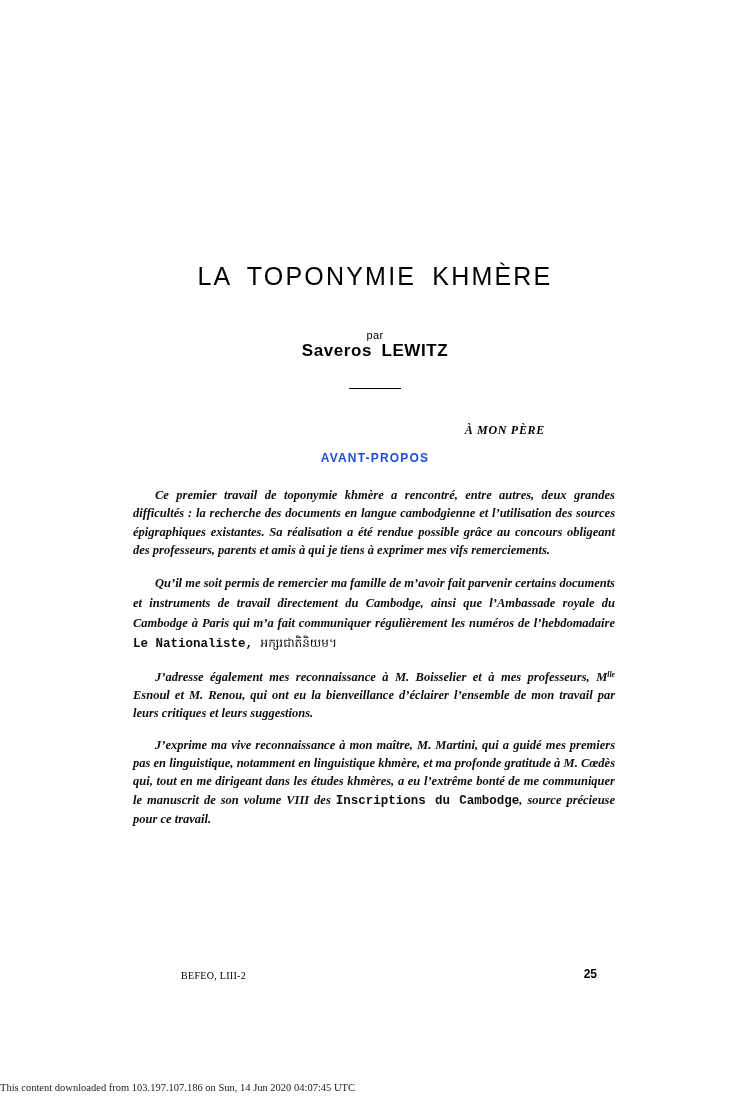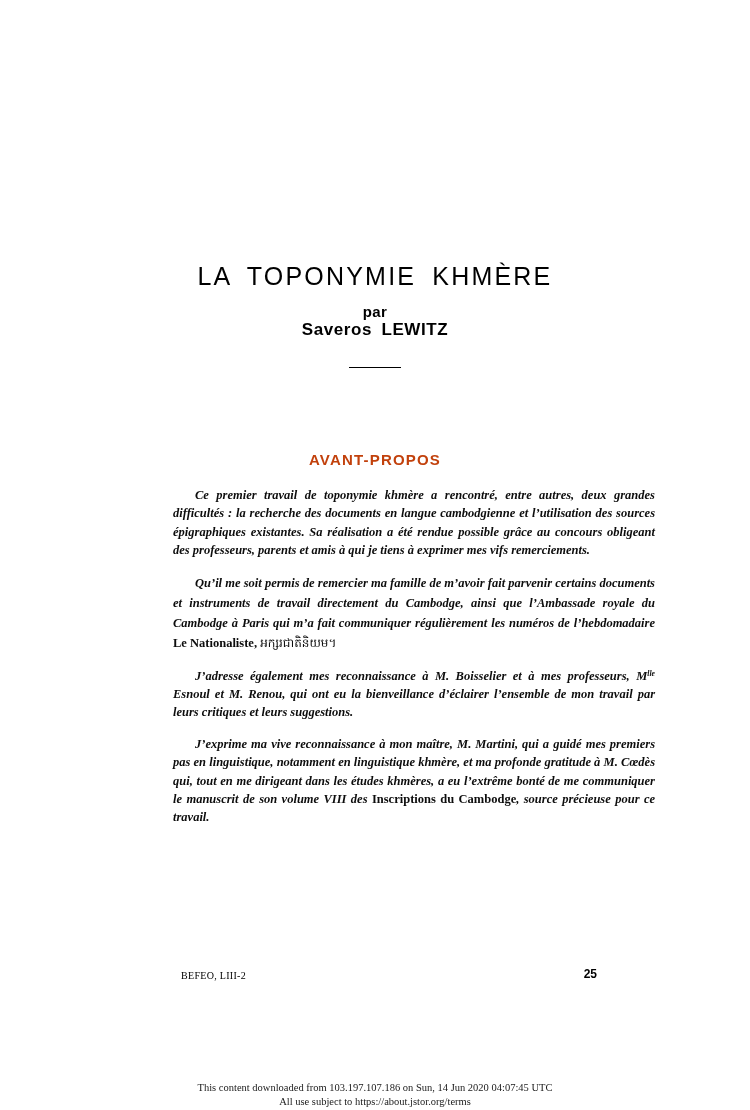--- a/index.html
+++ b/index.html
@@ -38,24 +38,24 @@
   .doc-title {
     font-family: "Liberation Sans", "DejaVu Sans", sans-serif;
     font-size: 25px;
     font-weight: 400;
     letter-spacing: 2.2px;
     word-spacing: 7px;
     color: #000;
     line-height: 1.1;
   }
   .byline-par {
-    margin-top: 12px;
-    font-family: "Liberation Sans", "DejaVu Sans", sans-serif;
-    font-size: 15px;
-    font-weight: 700;
+    margin-top: 38px;
+    font-family: "Liberation Sans", "DejaVu Sans", sans-serif;
+    font-size: 11px;
+    font-weight: 400;
     color: #000;
     letter-spacing: 0.4px;
   }
   .author {
     font-family: "Liberation Sans", "DejaVu Sans", sans-serif;
     font-size: 17px;
     font-weight: 700;
     letter-spacing: 0.6px;
     word-spacing: 4px;
     color: #000;
@@ -90,51 +90,50 @@
   }
 
   
   .section-heading {
     position: absolute;
     top: 443px;
     left: 0;
     width: 750px;
     text-align: center;
     font-family: "Liberation Sans", "DejaVu Sans", sans-serif;
-    font-size: 15px;
+    font-size: 12px;
     font-weight: 700;
     letter-spacing: 1.2px;
-    color: #c2410c;
+    color: #1d4ed8;
   }
 
   
   .body-text {
     position: absolute;
     left: 133px;
     top: 478px;
     width: 482px;
     font-size: 12.5px;
     line-height: 1.47;
     text-align: justify;
     color: #0d0d0d;
-    margin-left: 40px;
   }
   .body-text p {
     margin: 0 0 13px 0;
     text-indent: 22px;
     font-style: italic;
     font-weight: 700;
     font-family: "Liberation Serif", "DejaVu Serif", serif;
   }
   .body-text p:last-child { margin-bottom: 0; }
 
   .roman {
     font-style: normal;
     font-weight: 700;
-    font-family: Liberation Serif, serif;
+    font-family: Liberation Mono, monospace;
   }
   .khmer {
     font-style: normal;
     font-weight: 400;
     font-size: 12px;
     font-family: "DejaVu Sans", "Liberation Sans", sans-serif;
   }
   sup.ordinal {
     font-size: 0.62em;
     vertical-align: 0.52em;
@@ -174,21 +173,21 @@
     font-weight: 700;
     color: #000;
   }
 
   
   .jstor-notice {
     position: absolute;
     left: 0;
     top: 1073px;
     width: 750px;
-    text-align: center;
+    text-align: left;
     font-family: "Liberation Serif", "DejaVu Serif", serif;
     font-size: 10.5px;
     line-height: 1.33;
     color: #1a1a1a;
   }
   .jstor-notice div { white-space: nowrap; }
 </style>
 </head>
 <body>
 
@@ -196,20 +195,21 @@
 
   <div class="title-block">
     <div class="doc-title">LA  TOPONYMIE  KHMÈRE</div>
     <div class="byline-par">par</div>
     <div class="author">Saveros  LEWITZ</div>
     <div class="rule-wrap">
       <span class="short-rule"></span>
     </div>
   </div>
 
+  <div class="dedication">À MON PÈRE</div>
 
   <div class="section-heading">AVANT-PROPOS</div>
 
   <div class="body-text">
 
     <p>
       <span>Ce premier travail de toponymie khmère a rencontré, entre autres, deux grandes difficultés : la recherche des documents en langue cambodgienne et l’utilisation des sources épigraphiques existantes. Sa réalisation a été rendue possible grâce au concours obligeant des professeurs, parents et amis à qui je tiens à exprimer mes vifs remerciements.</span>
     </p>
 
     <p class="para-khmer-line">
@@ -226,16 +226,15 @@
 
   </div>
 
   <div class="running-foot">
     <span class="foot-left">BEFEO, LIII-2</span>
     <span class="foot-right">25</span>
   </div>
 
   <div class="jstor-notice">
     <div>This content downloaded from 103.197.107.186 on Sun, 14 Jun 2020 04:07:45 UTC</div>
-    <div>All use subject to https://about.jstor.org/terms</div>
   </div>
 
 </div>
 
 </body></html>

